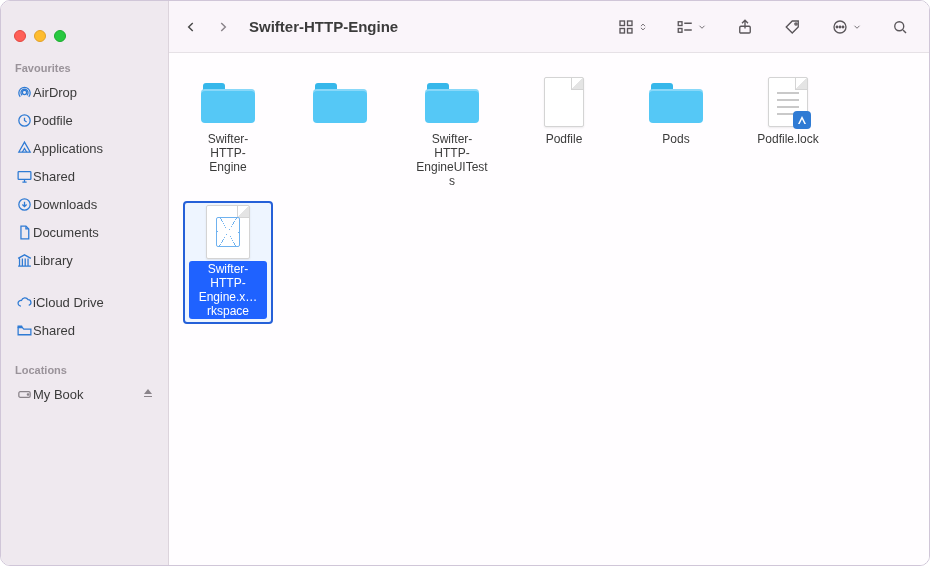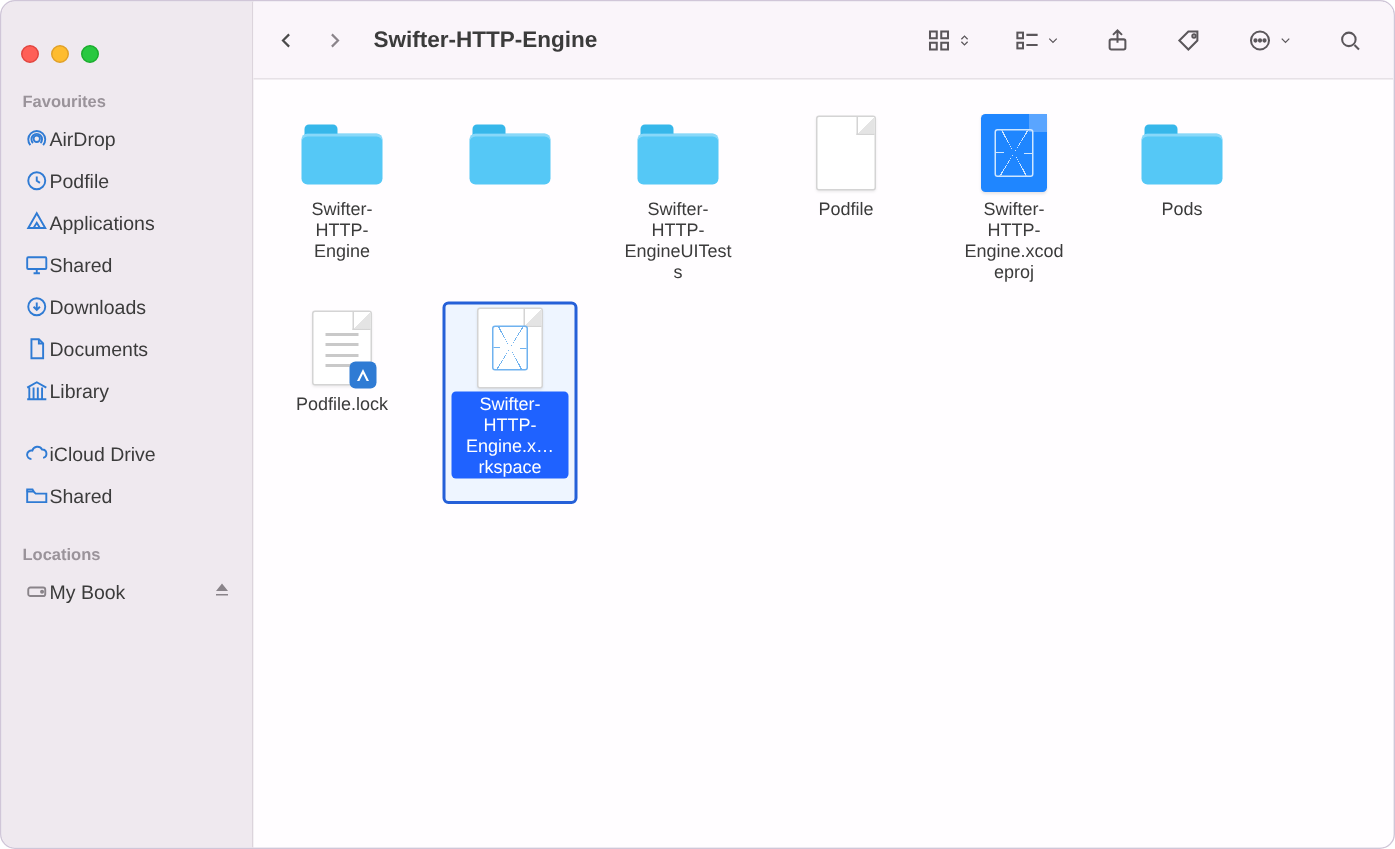--- a/index.html
+++ b/index.html
@@ -82,21 +82,21 @@
   .item {
     width: 90px;
     display:flex; flex-direction:column; align-items:center;
     padding:4px;
     border:2px solid transparent;
     border-radius:4px;
   }
   .item.selected {
     border:2px solid #2560d8;
     background:#eef5ff;
-    padding-bottom:15px;
+    padding-bottom:3px;
   }
   .thumb {
     width:60px; height:50px;
     display:flex; align-items:center; justify-content:center;
     margin-bottom:4px;
     position:relative;
   }
   .label {
     font-size:12px; line-height:14px; text-align:center;
     color:#3b3b3b;
@@ -388,28 +388,20 @@
 
       <div class="item">
         <div class="thumb">
             <div class="file">
               <div class="fold"></div>
             </div>
           </div>
         <div class="label">Podfile</div>
       </div>
 
-      <div class="item">
-        <div class="thumb">
-            <div class="xcp">
-              <div class="fold"></div>
-            </div>
-          </div>
-        <div class="label">Swifter-HTTP-Engine.xcodeproj</div>
-      </div>
 
       <div class="item">
         <div class="thumb">
             <div class="folder"></div>
           </div>
         <div class="label">Pods</div>
       </div>
 
       <div class="item">
         <div class="thumb">

